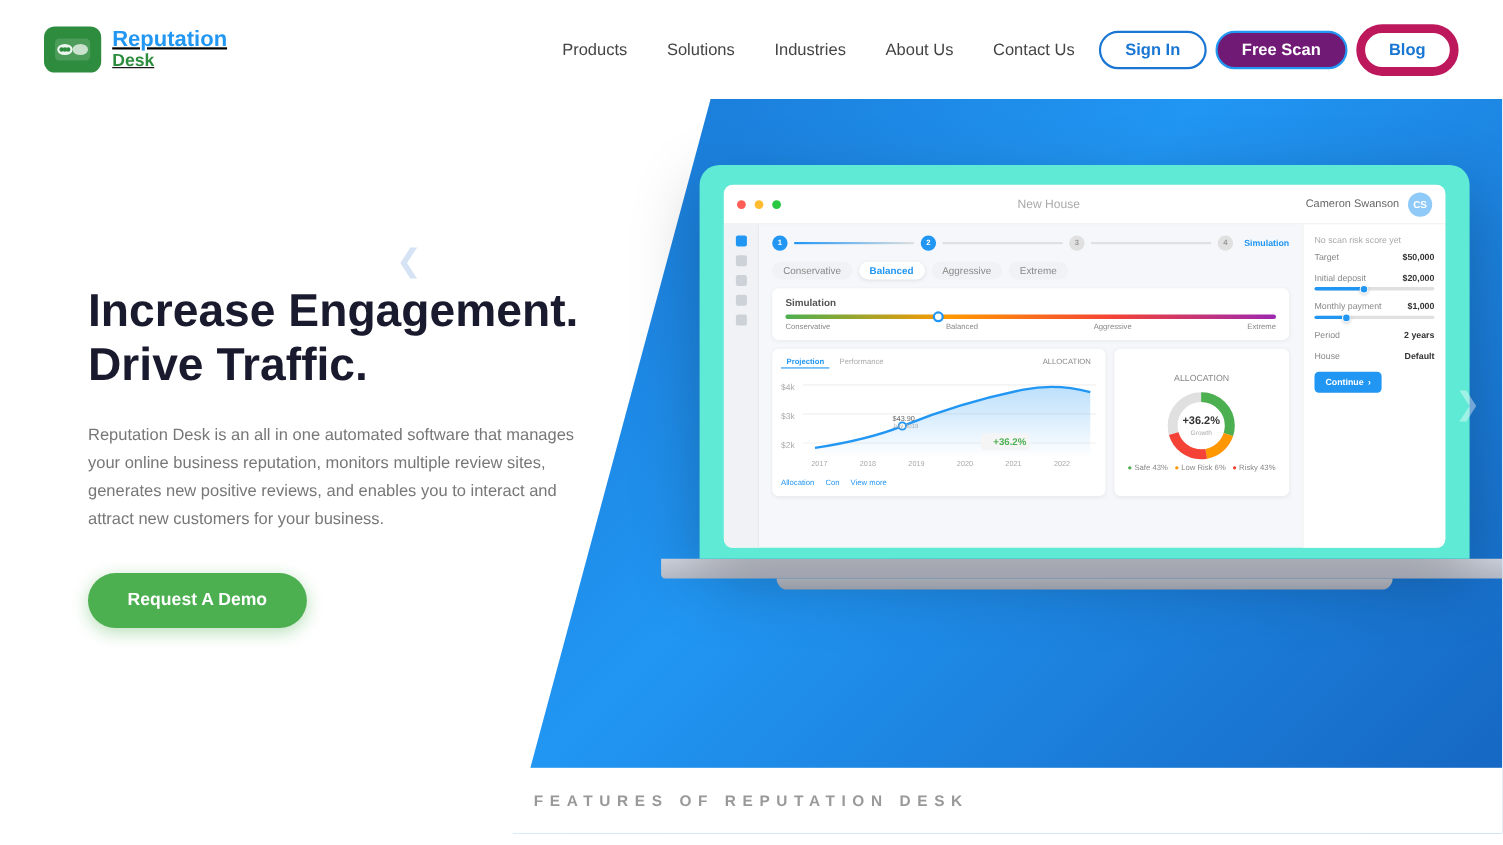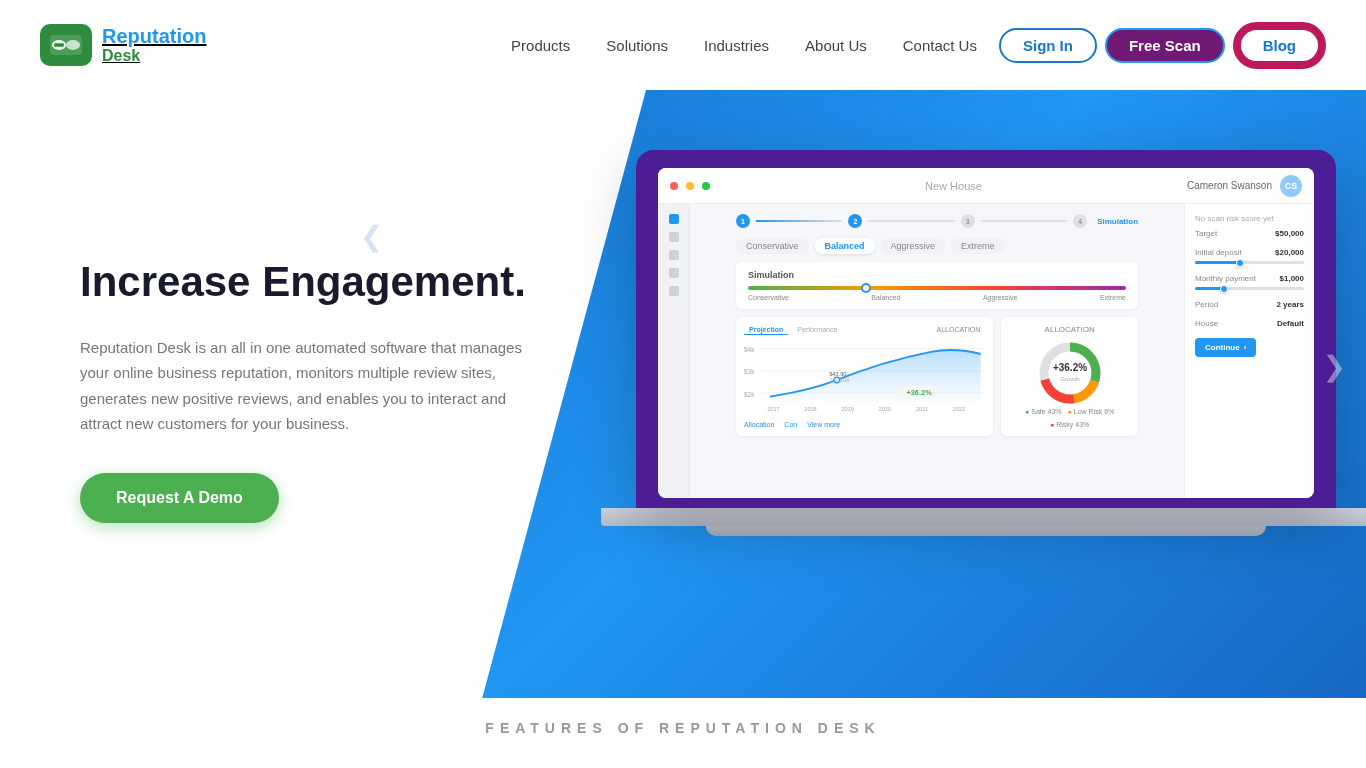--- a/index.html
+++ b/index.html
@@ -125,21 +125,21 @@
 
     
     .laptop-wrap {
       position: absolute;
       right: 30px;
       top: 60px;
       width: 700px;
       z-index: 5;
     }
     .laptop-body {
-      background: #4c1d95;
+      background: #5eead4;
       border-radius: 18px 18px 0 0;
       padding: 18px 22px 10px;
       box-shadow: 0 20px 60px rgba(0,0,0,0.25);
       position: relative;
     }
     .laptop-screen {
       background: #f5f7fa;
       border-radius: 8px;
       overflow: hidden;
       width: 100%;
@@ -186,21 +186,20 @@
       width: 22px; height: 22px; border-radius: 50%;
       background: #90caf9;
       display: flex; align-items: center; justify-content: center;
       font-size: 9px; color: #fff; font-weight: bold;
     }
     .screen-user-name { font-size: 10px; color: #666; }
 
     .screen-body {
       display: flex;
       height: calc(100% - 36px);
-      gap: 34px;
     }
     .screen-sidebar {
       width: 32px;
       background: #f0f2f5;
       border-right: 1px solid #e8eaed;
       display: flex;
       flex-direction: column;
       align-items: center;
       padding-top: 10px;
       gap: 8px;
@@ -456,20 +455,21 @@
   <div class="hero-bg-shape"></div>
 
   <div class="arrow-left">❮</div>
 
   <div class="arrow-right">❯</div>
 
   <div class="hero-content">
     <h1 class="hero-headline">
       <br>
       <span>Increase Engagement.</span><br>
+      <span>Drive Traffic.</span>
     </h1>
     <p class="hero-description">Reputation Desk is an all in one automated software that manages your online business reputation, monitors multiple review sites, generates new positive reviews, and enables you to interact and attract new customers for your business.</p>
     <button class="btn-demo">Request A Demo</button>
   </div>
 
   <div class="laptop-wrap">
     <div class="laptop-body">
       <div class="laptop-screen">
 
         <div class="screen-topbar">

